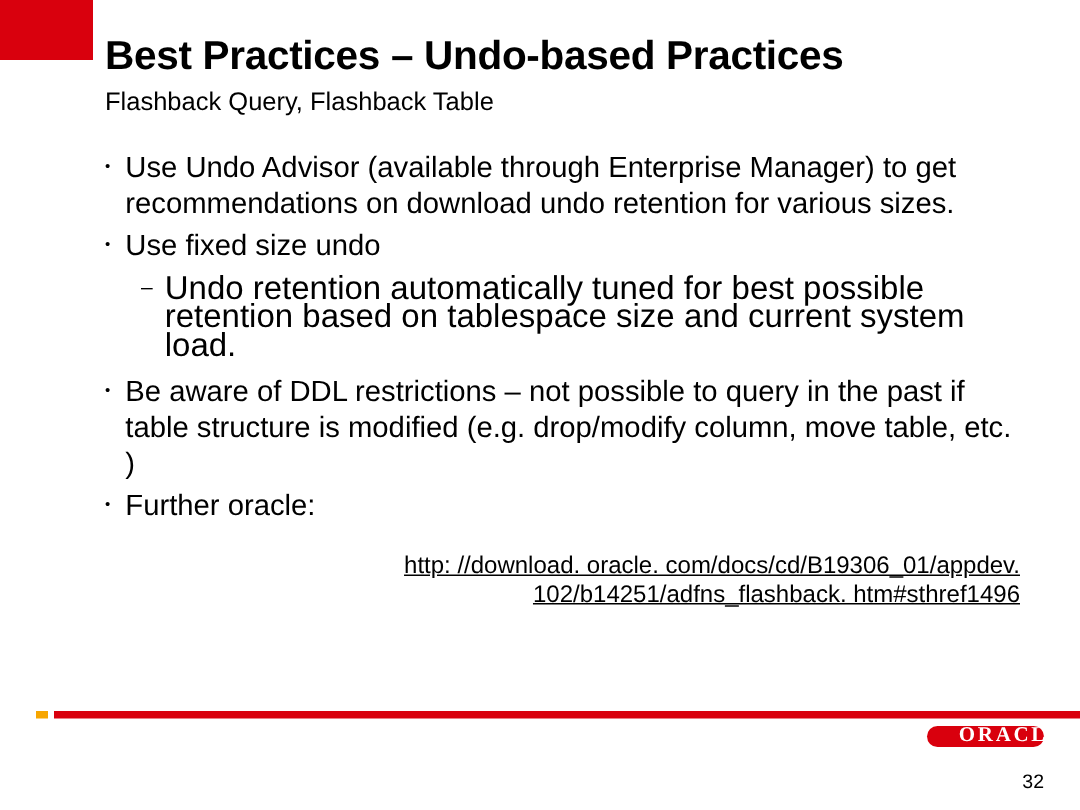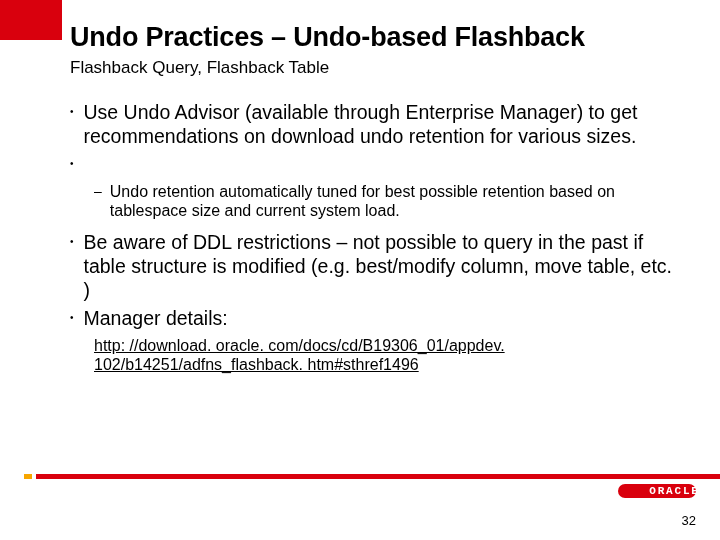--- a/index.html
+++ b/index.html
@@ -64,26 +64,27 @@
     margin-top: 6px;
     margin-bottom: 10px;
   }
   .dash {
     font-size: 14px;
     line-height: 19px;
     margin-right: 8px;
     flex-shrink: 0;
   }
   .sub-text {
-    font-size: 16px;
+    font-size: 22px;
     line-height: 19px;
   }
   .link-line {
     margin-left: 24px;
-    margin-top: 6px;
+    margin-top: 19px;
+    text-align: right;
   }
   .link {
     font-size: 16px;
     line-height: 19px;
     text-decoration: underline;
     color: #000;
     word-break: break-word;
   }
   .footer {
     position: absolute;
@@ -107,65 +108,66 @@
     width: 78px;
     height: 14px;
     background: #d9000d;
     border-radius: 7px;
     display: flex;
     align-items: center;
     justify-content: center;
   }
   .oracle-logo span {
     color: #fff;
-    font-size: 11px;
+    font-size: 14px;
     font-weight: bold;
     letter-spacing: 1.8px;
-    font-family: Liberation Mono, monospace;
+    font-family: Liberation Serif, serif;
     padding-left: 35px;
   }
   .page-number {
     position: absolute;
     bottom: 12px;
     right: 24px;
     font-size: 13px;
     font-weight: normal;
   }
 </style>
 </head>
 <body>
 
 <div class="red-block"></div>
 
-<div class="title">Undo Practices – Undo-based Flashback</div>
+<div class="title">Best Practices – Undo-based Practices</div>
 <div class="subtitle">Flashback Query, Flashback Table</div>
 
 <div class="content">
 
   <div class="bullet">
     <span class="dot">•</span>
     <span class="bullet-text">Use Undo Advisor (available through Enterprise Manager) to get recommendations on download undo retention for various sizes.</span>
   </div>
 
   <div class="bullet">
     <span class="dot">•</span>
+    <span class="bullet-text">Use fixed size undo</span>
   </div>
   <div class="sub-bullet">
     <span class="dash">–</span>
     <span class="sub-text">Undo retention automatically tuned for best possible retention based on tablespace size and current system load.</span>
   </div>
 
   <div class="bullet" style="margin-top:6px;">
     <span class="dot">•</span>
-    <span class="bullet-text">Be aware of DDL restrictions – not possible to query in the past if table structure is modified (e.g. best/modify column, move table, etc. )</span>
+    <span class="bullet-text">Be aware of DDL restrictions – not possible to query in the past if table structure is modified (e.g. drop/modify column, move table, etc. )</span>
   </div>
 
   <div class="bullet" style="margin-top:4px;">
     <span class="dot">•</span>
-    <span class="bullet-text">Manager details:</span>
+    <span class="bullet-text">Further oracle:</span>
   </div>
   <div class="link-line">
     <span class="link">http: //download. oracle. com/docs/cd/B19306_01/appdev. 102/b14251/adfns_flashback. htm#sthref1496</span>
   </div>
 
 </div>
 
 <div class="footer">
   <div class="footer-bar"></div>
   <div class="oracle-logo">

